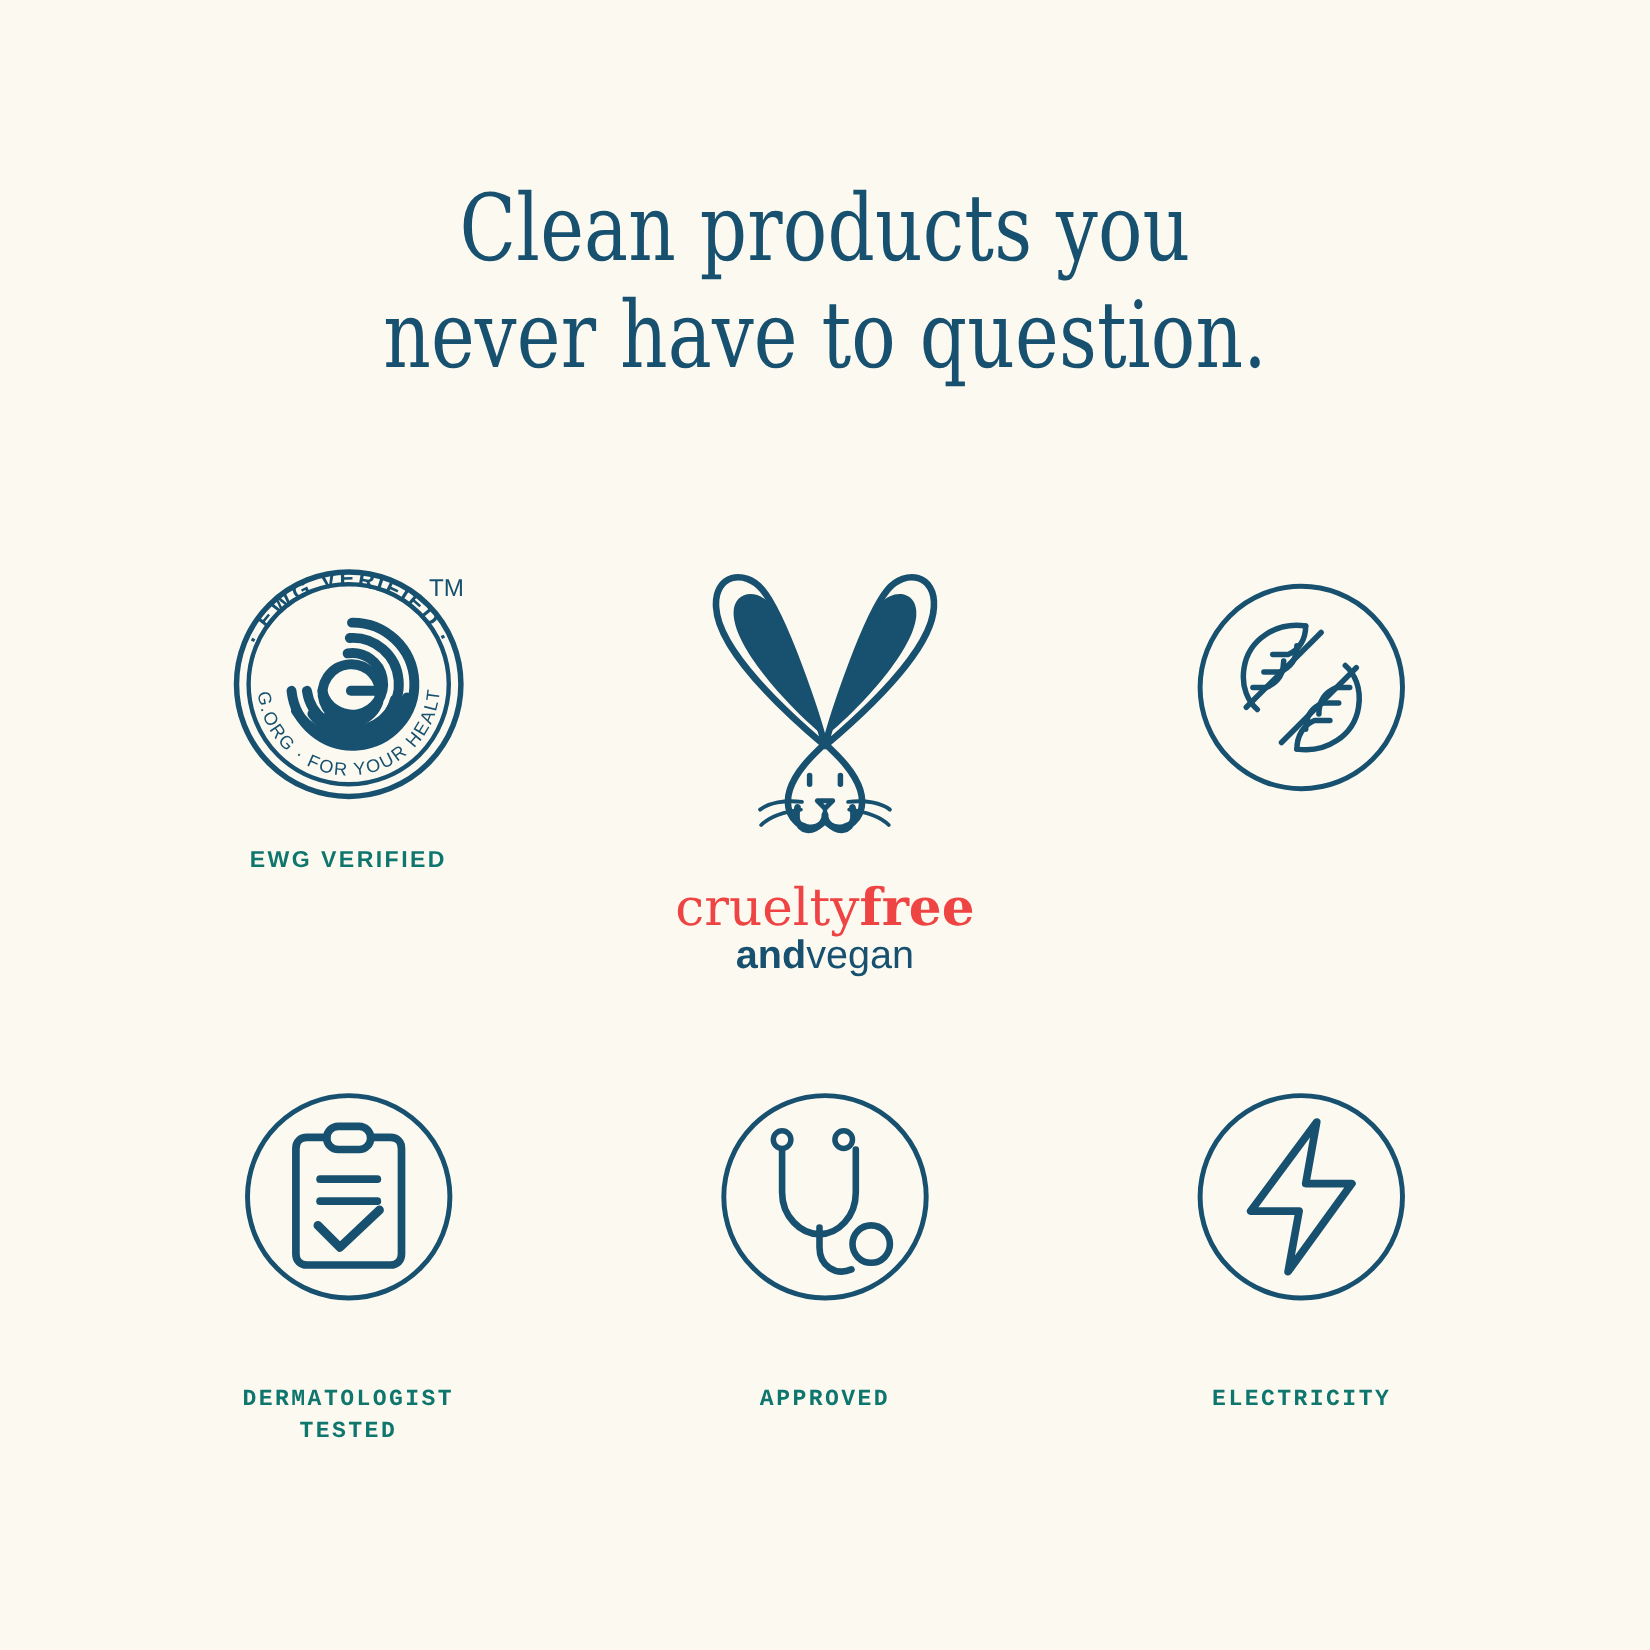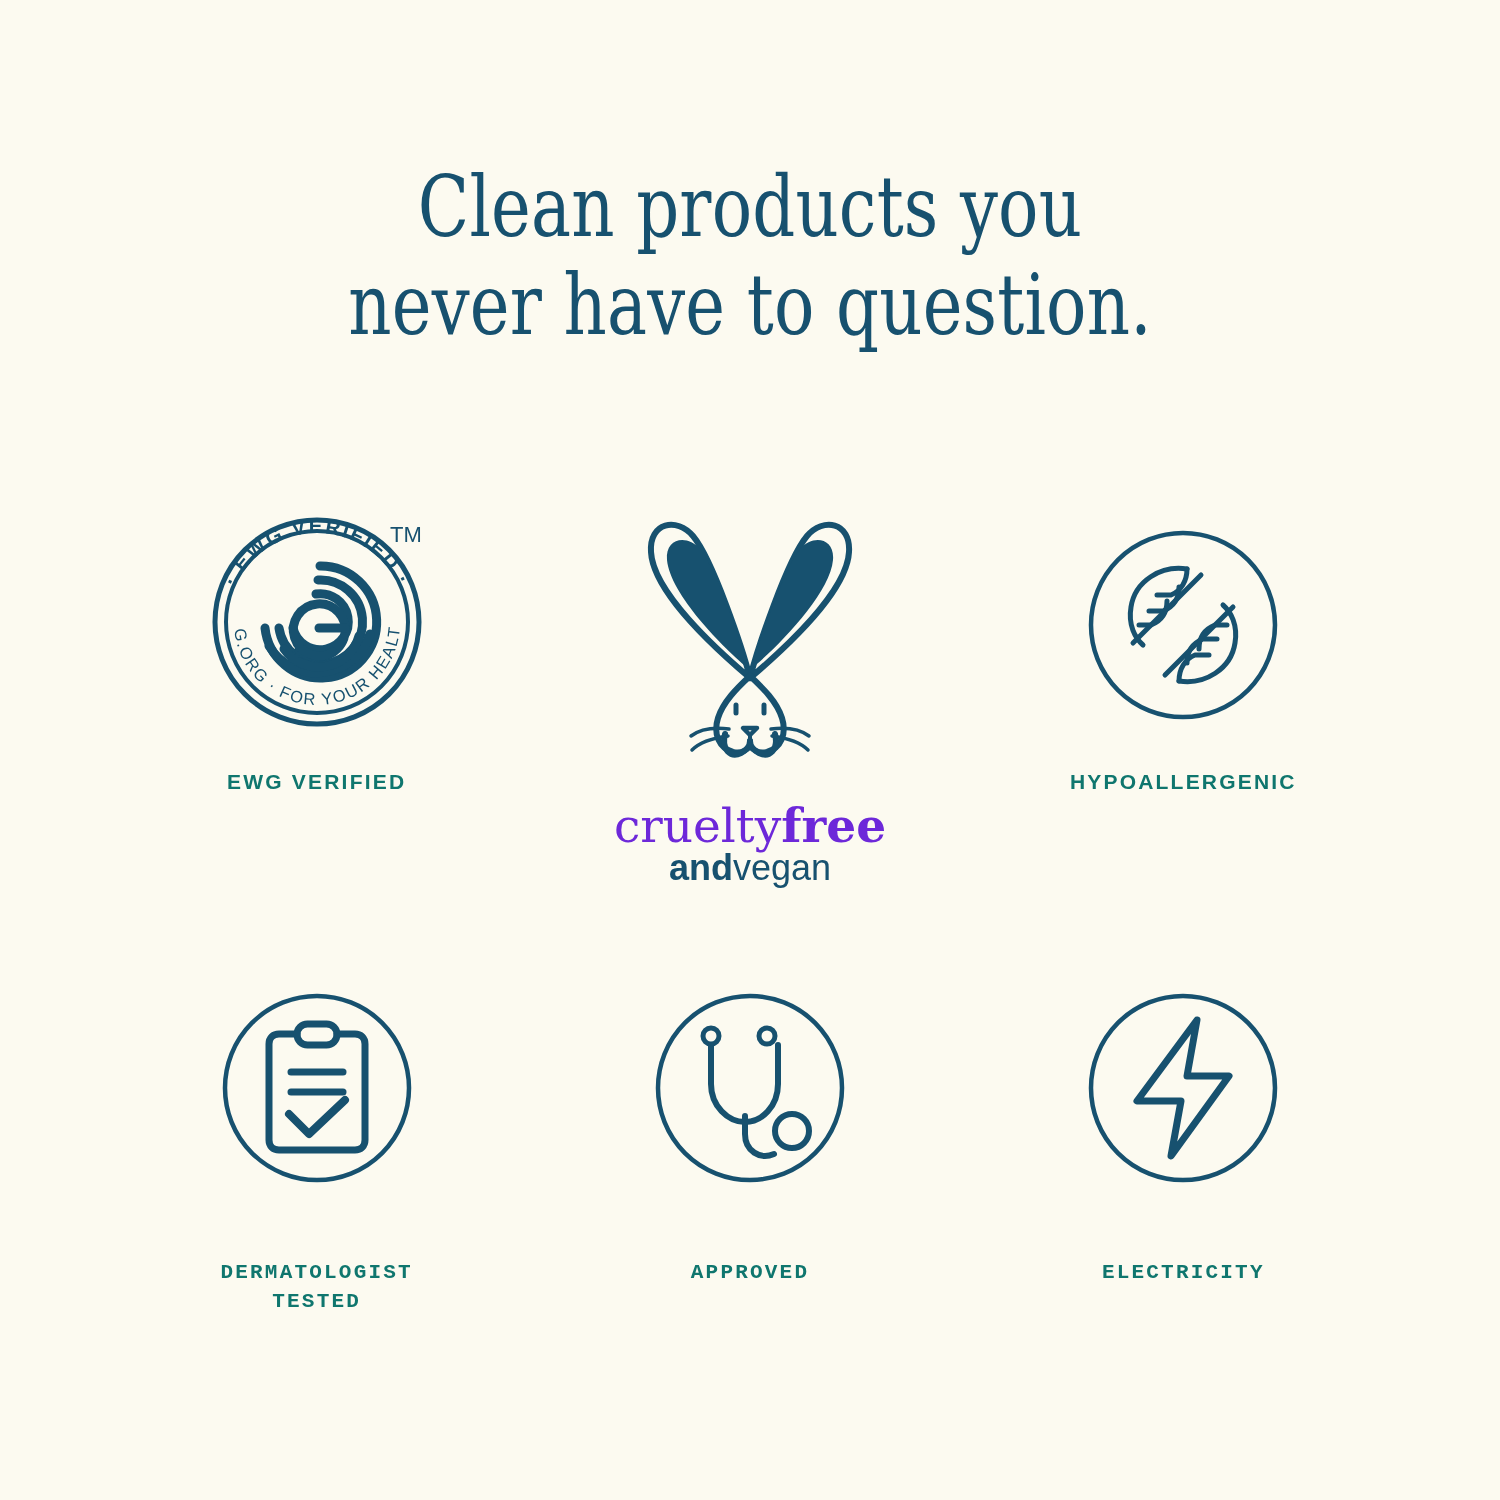--- a/index.html
+++ b/index.html
@@ -183,21 +183,21 @@
           <path class="stroke" stroke-width="4" d="M 125 235 L 125 241"></path>
 
           <path class="stroke" stroke-width="3.5" d="M 104 229 C 88 227 74 230 66 236"></path>
           <path class="stroke" stroke-width="3.5" d="M 103 236 C 88 238 74 243 67 250"></path>
 
           <path class="stroke" stroke-width="3.5" d="M 146 229 C 162 227 176 230 184 236"></path>
           <path class="stroke" stroke-width="3.5" d="M 147 236 C 162 238 176 243 183 250"></path>
         </svg>
       </div>
       <div style="margin-top:2px; text-align:center; line-height:1.02;">
-        <div style="color:#6d28d9; font-family:'DejaVu Serif',serif; font-size:47px; white-space:nowrap;">
+        <div style="color:#ef4444; font-family:'DejaVu Serif',serif; font-size:47px; white-space:nowrap;">
           <span>cruelty</span><span style="font-weight:bold;">free</span>
         </div>
         <div style="color:#17516f; font-family:Liberation Sans, sans-serif; font-size:36px; white-space:nowrap;">
           <span style="font-weight:bold;">and</span><span>vegan</span>
         </div>
       </div>
     </div>
 
     <div class="cell">
       <div class="icon-wrap">
@@ -214,21 +214,20 @@
 
           <g class="stroke" stroke-width="5">
             <path d="M 96 156 C 122 160 148 144 152 118 C 155 100 148 87 140 80"></path>
             <path d="M 82 150 L 150 82"></path>
             <path d="M 96 156 C 96 144 102 134 112 130 L 126 130"></path>
             <path d="M 104 138 C 104 126 110 118 120 114 L 134 114"></path>
             <path d="M 116 124 C 116 112 122 104 132 100 L 144 100"></path>
           </g>
         </svg>
       </div>
-      <div class="cell-label">HYPOALLERGENIC</div>
     </div>
 
     <div class="cell row2">
       <div class="icon-wrap">
         <svg width="200" height="200" viewBox="0 0 200 200">
           <circle class="stroke" cx="100" cy="100" r="92" stroke-width="4.5"></circle>
 
           <path class="stroke" stroke-width="7" d="M 80 46 L 62 46 C 56 46 52 50 52 56 L 52 152 C 52 158 56 162 62 162
                    L 138 162 C 144 162 148 158 148 152 L 148 56 C 148 50 144 46 138 46 L 120 46"></path>
 

